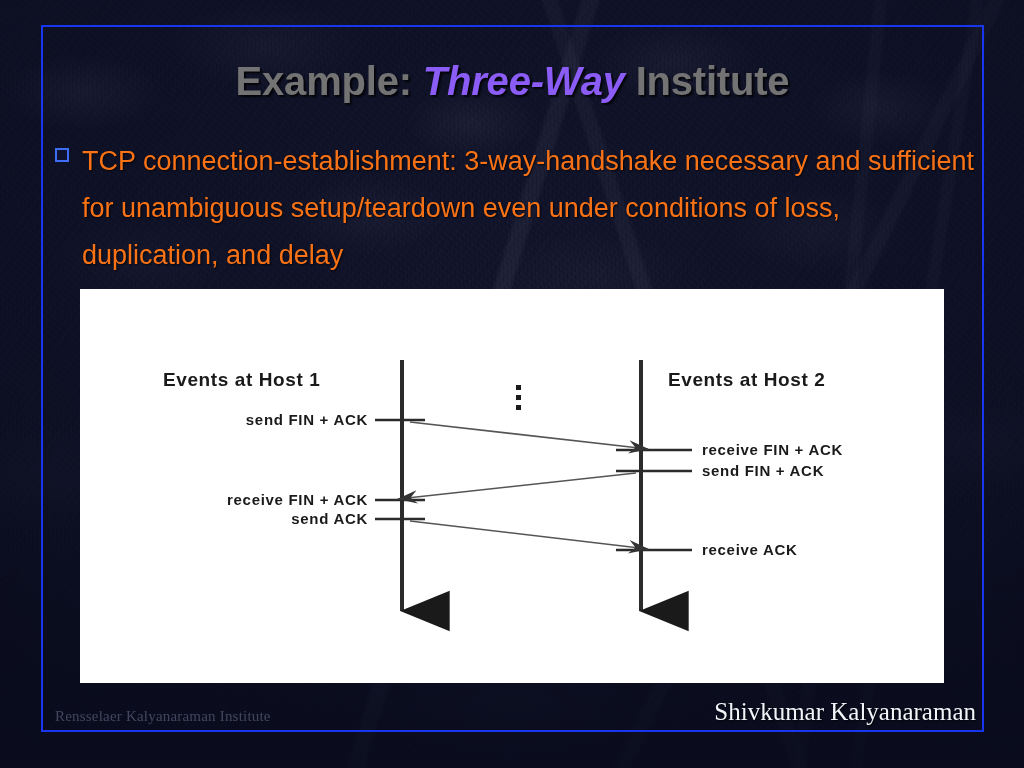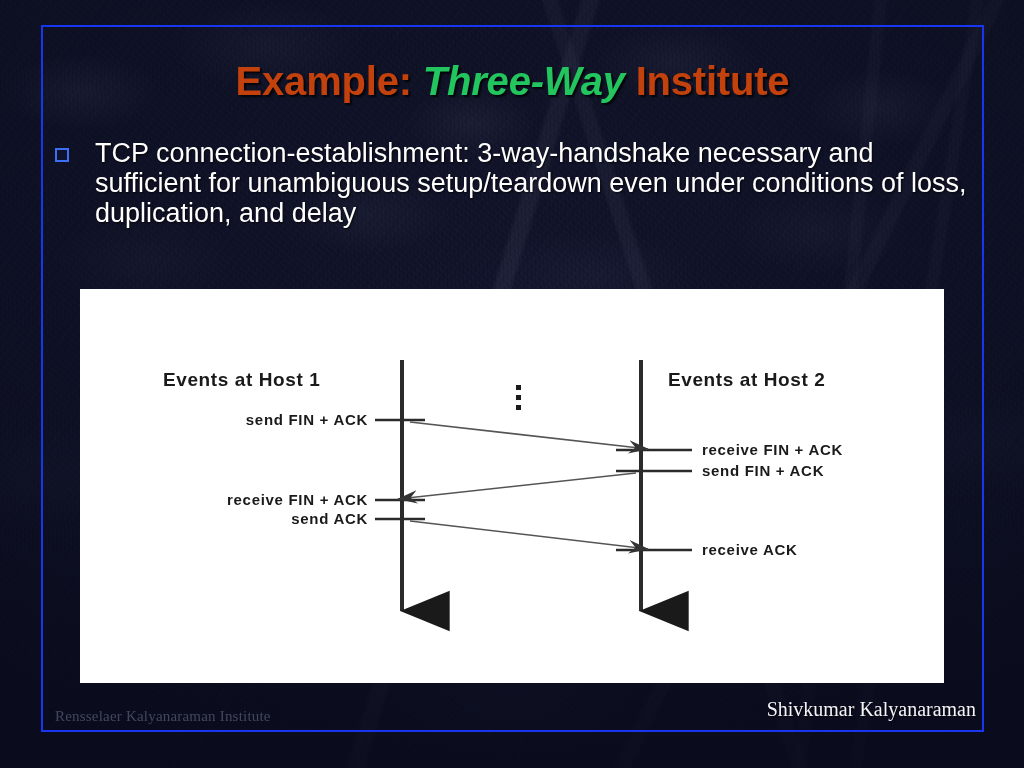--- a/index.html
+++ b/index.html
@@ -84,22 +84,22 @@
     top: 58px;
     width: 943px;
     text-align: center;
     font-size: 40px;
     font-weight: bold;
     letter-spacing: -0.2px;
     line-height: 46px;
     white-space: nowrap;
     text-shadow: 2px 2px 2px rgba(0,0,0,.80);
   }
-  .t-yellow { color: #c2410c; }
-  .t-orange { color: #22c55e; font-style: italic; text-align: right; }
+  .t-yellow { color: #737373; }
+  .t-orange { color: #8b5cf6; font-style: italic; text-align: right; }
 
   
   #bullet-block {
     position: absolute;
     left: 55px;
     top: 138px;
     width: 925px;
     display: flex;
     align-items: flex-start;
     gap: 13px;
@@ -107,25 +107,24 @@
   #bullet-marker {
     flex: 0 0 auto;
     width: 14px;
     height: 14px;
     margin-top: 10px;
     border: 2px solid #3e6ef5;
     background: rgba(18,24,62,.35);
   }
   #bullet-text {
     flex: 1 1 auto;
-    color: #ffffff;
+    color: #f97316;
     font-size: 27px;
-    line-height: 30px;
+    line-height: 47px;
     text-shadow: 1px 1px 2px rgba(0,0,0,.75);
-    margin-left: 13px;
   }
 
   
   #diagram-panel {
     position: absolute;
     left: 80px;
     top: 289px;
     width: 864px;
     height: 394px;
     background: #ffffff;
@@ -152,21 +151,21 @@
     font-size: 15px;
     color: rgba(150,158,190,.40);
     letter-spacing: .2px;
     white-space: nowrap;
   }
   #footer-author {
     position: absolute;
     right: 48px;
     top: 698px;
     font-family: "Liberation Serif", serif;
-    font-size: 20px;
+    font-size: 25px;
     color: #f4f5fa;
     white-space: nowrap;
     text-shadow: 1px 1px 2px rgba(0,0,0,.8);
   }
   #footer-pagenum {
     position: absolute;
     left: 0;
     top: 738px;
     width: 1024px;
     text-align: center;

